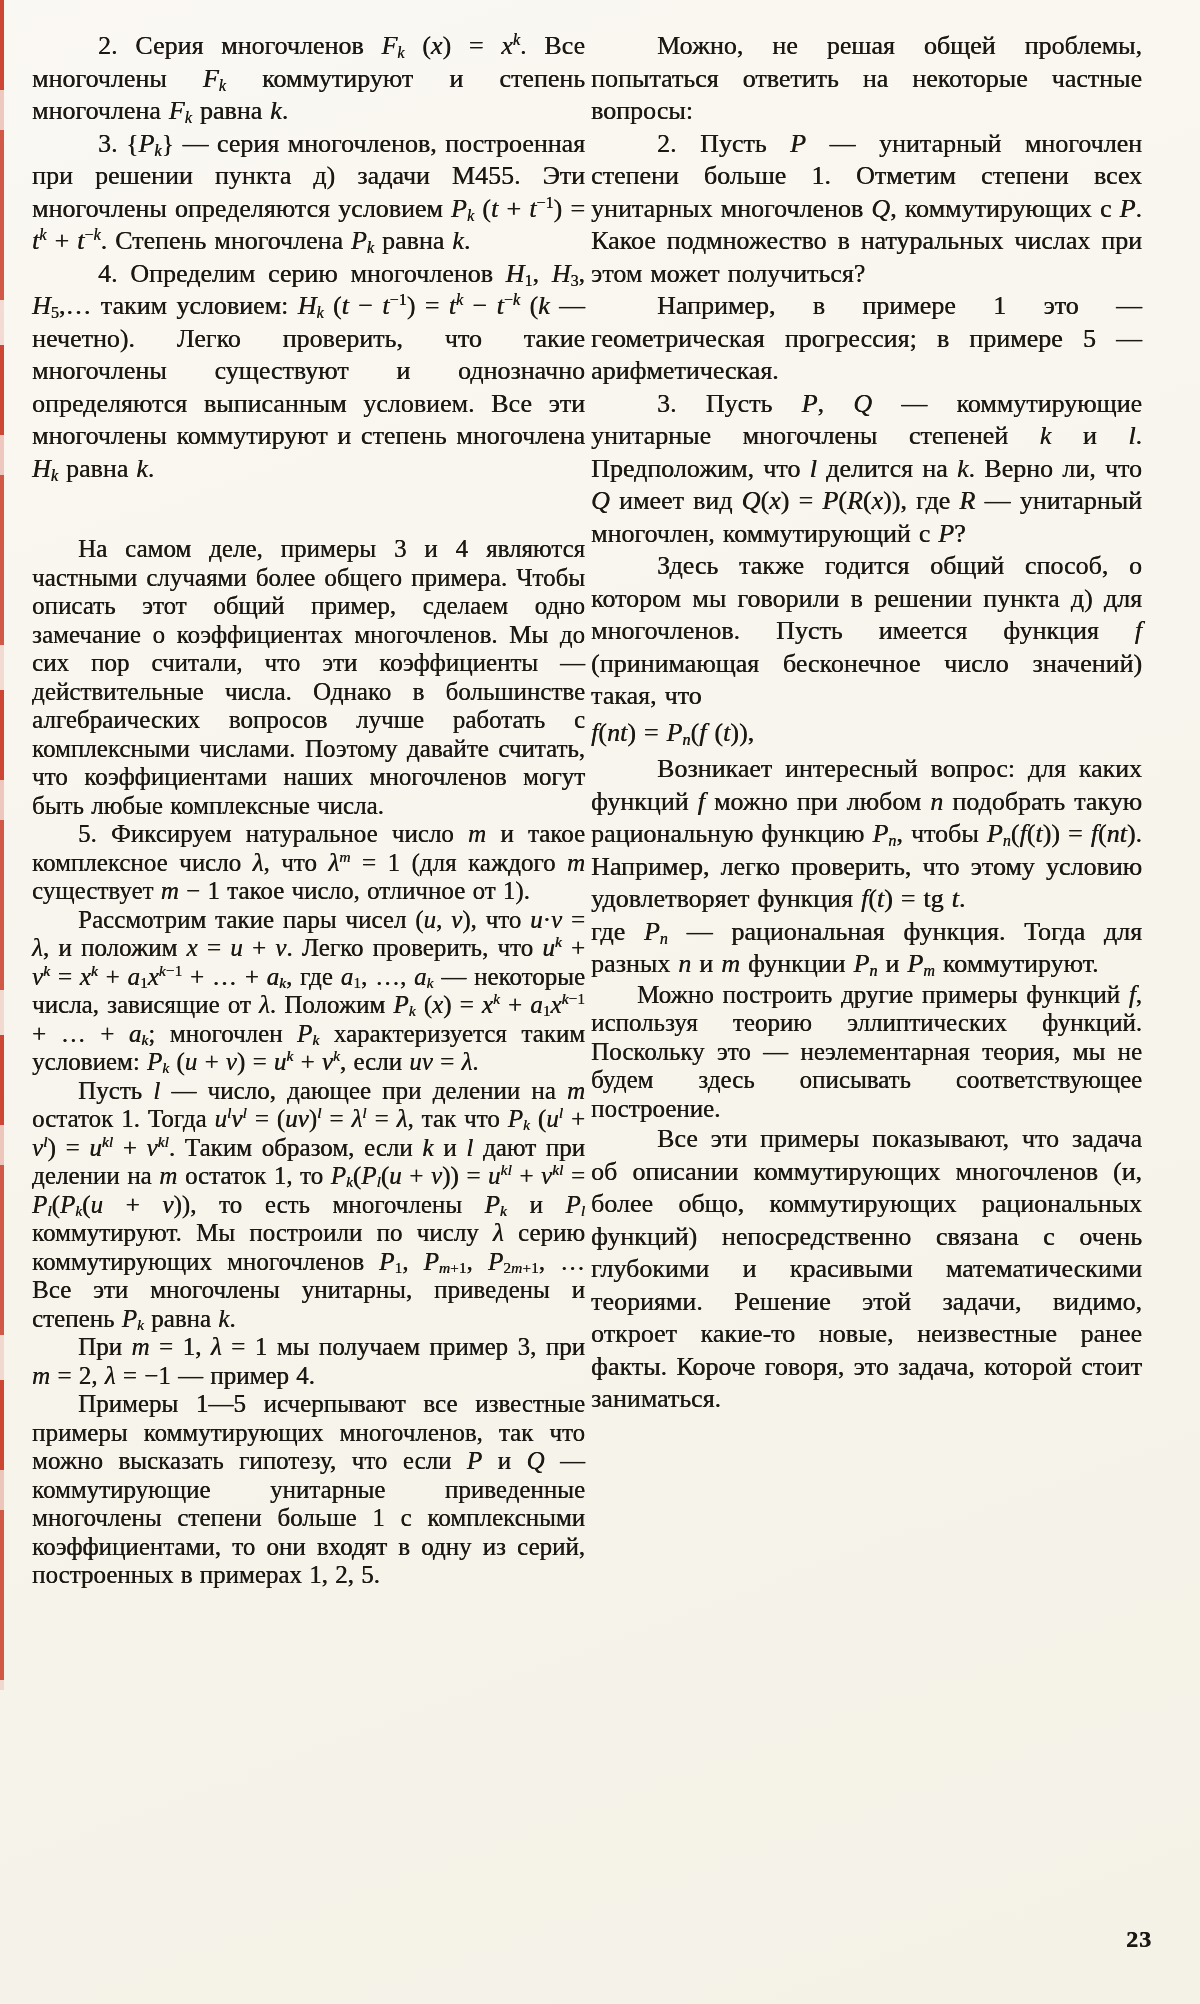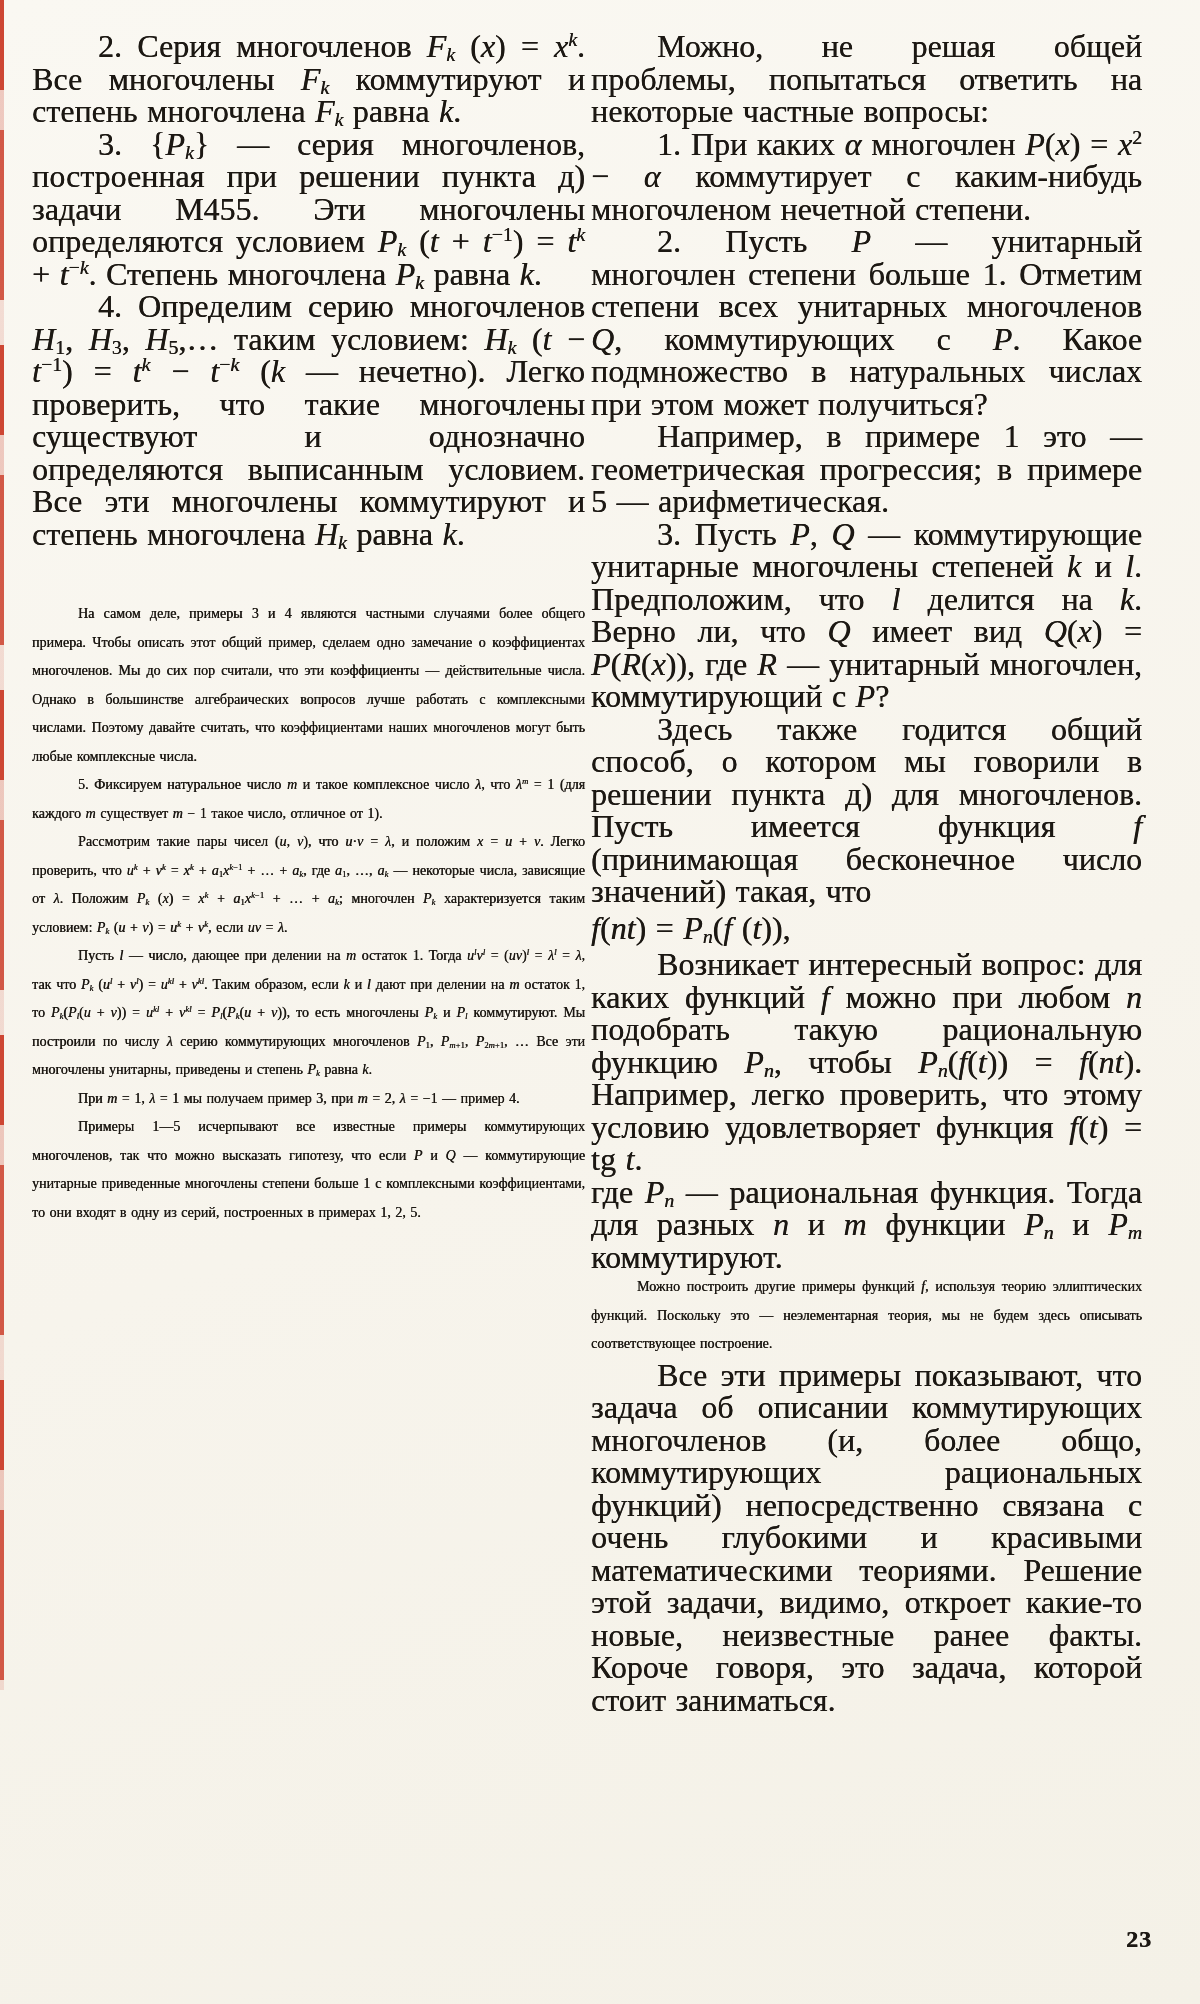--- a/index.html
+++ b/index.html
@@ -14,22 +14,22 @@
   .edge-mark {
     position:absolute; left:0; top:0; width:4px; height:1690px;
     background:repeating-linear-gradient(180deg,
       rgba(203,61,41,.95) 0 90px, rgba(203,61,41,.25) 90px 130px,
       rgba(203,61,41,.85) 130px 300px, rgba(203,61,41,.15) 300px 345px);
   }
   .col { position:absolute; top:30px; text-align:justify; text-shadow:0.35px 0 0 currentColor; }
   .col-left  { left:32px;  width:553px; }
   .col-right { left:591px; width:551px; }
   p { margin:0; }
-  .lg { font-size:32px; line-height:32.5px; text-indent:66px; word-spacing:1.5px; }
-  .sm { font-size:14px; line-height:28.5px; text-indent:46px; word-spacing:1px; }
+  .lg { font-size:26px; line-height:32.5px; text-indent:66px; word-spacing:1.5px; }
+  .sm { font-size:25px; line-height:28.5px; text-indent:46px; word-spacing:1px; }
   .gap-top { margin-top:50px; }
   .no-indent { text-indent:0; }
   .formula { text-align:left; text-indent:0; margin:4px 0; }
   sub,sup { font-size:62%; line-height:0; }
   sup { vertical-align:0.55em; }
   sub { vertical-align:-0.22em; }
   .page-number {
     position:absolute; left:1090px; top:1926px; width:62px;
     text-align:right; font-size:24px; font-weight:700; letter-spacing:1px;
     text-shadow:0.4px 0 0 currentColor;
@@ -49,21 +49,20 @@
     <p class="sm gap-top">На самом деле, примеры 3 и 4 являются частными случаями более общего примера. Чтобы описать этот общий пример, сделаем одно замечание о коэффициентах многочленов. Мы до сих пор считали, что эти коэффициенты — действительные числа. Однако в большинстве алгебраических вопросов лучше работать с комплексными числами. Поэтому давайте считать, что коэффициентами наших многочленов могут быть любые комплексные числа.</p>
     <p class="sm">5. Фиксируем натуральное число <i>m</i> и такое комплексное число <i>λ</i>, что <i>λ</i><sup><i>m</i></sup> = 1 (для каждого <i>m</i> существует <i>m</i> − 1 такое число, отличное от 1).</p>
     <p class="sm">Рассмотрим такие пары чисел (<i>u</i>, <i>v</i>), что <i>u</i>·<i>v</i> = <i>λ</i>, и положим <i>x</i> = <i>u</i> + <i>v</i>. Легко проверить, что <i>u<sup>k</sup></i> + <i>v<sup>k</sup></i> = <i>x<sup>k</sup></i> + <i>a</i><sub>1</sub><i>x</i><sup><i>k</i>−1</sup> + … + <i>a<sub>k</sub></i>, где <i>a</i><sub>1</sub>, …, <i>a<sub>k</sub></i> — некоторые числа, зависящие от <i>λ</i>. Положим <i>P<sub>k</sub></i> (<i>x</i>) = <i>x<sup>k</sup></i> + <i>a</i><sub>1</sub><i>x</i><sup><i>k</i>−1</sup> + … + <i>a<sub>k</sub></i>; многочлен <i>P<sub>k</sub></i> характеризуется таким условием: <i>P<sub>k</sub></i> (<i>u</i> + <i>v</i>) = <i>u<sup>k</sup></i> + <i>v<sup>k</sup></i>, если <i>uv</i> = <i>λ</i>.</p>
     <p class="sm">Пусть <i>l</i> — число, дающее при делении на <i>m</i> остаток 1. Тогда <i>u<sup>l</sup></i><i>v<sup>l</sup></i> = (<i>uv</i>)<sup><i>l</i></sup> = <i>λ</i><sup><i>l</i></sup> = <i>λ</i>, так что <i>P<sub>k</sub></i> (<i>u<sup>l</sup></i> + <i>v<sup>l</sup></i>) = <i>u<sup>kl</sup></i> + <i>v<sup>kl</sup></i>. Таким образом, если <i>k</i> и <i>l</i> дают при делении на <i>m</i> остаток 1, то <i>P<sub>k</sub></i>(<i>P<sub>l</sub></i>(<i>u</i> + <i>v</i>)) = <i>u<sup>kl</sup></i> + <i>v<sup>kl</sup></i> = <i>P<sub>l</sub></i>(<i>P<sub>k</sub></i>(<i>u</i> + <i>v</i>)), то есть многочлены <i>P<sub>k</sub></i> и <i>P<sub>l</sub></i> коммутируют. Мы построили по числу <i>λ</i> серию коммутирующих многочленов <i>P</i><sub>1</sub>, <i>P</i><sub><i>m</i>+1</sub>, <i>P</i><sub>2<i>m</i>+1</sub>, … Все эти многочлены унитарны, приведены и степень <i>P<sub>k</sub></i> равна <i>k</i>.</p>
     <p class="sm">При <i>m</i> = 1, <i>λ</i> = 1 мы получаем пример 3, при <i>m</i> = 2, <i>λ</i> = −1 — пример 4.</p>
     <p class="sm">Примеры 1—5 исчерпывают все известные примеры коммутирующих многочленов, так что можно высказать гипотезу, что если <i>P</i> и <i>Q</i> — коммутирующие унитарные приведенные многочлены степени больше 1 с комплексными коэффициентами, то они входят в одну из серий, построенных в примерах 1, 2, 5.</p>
   </div>
 
   <div class="col col-right">
     <p class="lg">Можно, не решая общей проблемы, попытаться ответить на некоторые частные вопросы:</p>
-    <p class="lg">1. При каких <i>α</i> многочлен <i>P</i>(<i>x</i>) = <i>x</i><sup>2</sup> − <i>α</i> коммутирует с каким-нибудь многочленом нечетной степени.</p>
     <p class="lg">2. Пусть <i>P</i> — унитарный многочлен степени больше 1. Отметим степени всех унитарных многочленов <i>Q</i>, коммутирующих с <i>P</i>. Какое подмножество в натуральных числах при этом может получиться?</p>
     <p class="lg">Например, в примере 1 это — геометрическая прогрессия; в примере 5 — арифметическая.</p>
     <p class="lg">3. Пусть <i>P</i>, <i>Q</i> — коммутирующие унитарные многочлены степеней <i>k</i> и <i>l</i>. Предположим, что <i>l</i> делится на <i>k</i>. Верно ли, что <i>Q</i> имеет вид <i>Q</i>(<i>x</i>) = <i>P</i>(<i>R</i>(<i>x</i>)), где <i>R</i> — унитарный многочлен, коммутирующий с <i>P</i>?</p>
     <p class="lg">Здесь также годится общий способ, о котором мы говорили в решении пункта д) для многочленов. Пусть имеется функция <i>f</i> (принимающая бесконечное число значений) такая, что</p>
     <p class="lg formula"><i>f</i>(<i>nt</i>) = <i>P<sub>n</sub></i>(<i>f</i> (<i>t</i>)),</p>
     <p class="lg">Возникает интересный вопрос: для каких функций <i>f</i> можно при любом <i>n</i> подобрать такую рациональную функцию <i>P<sub>n</sub></i>, чтобы <i>P<sub>n</sub></i>(<i>f</i>(<i>t</i>)) = <i>f</i>(<i>nt</i>). Например, легко проверить, что этому условию удовлетворяет функция <i>f</i>(<i>t</i>) = tg <i>t</i>.</p>
     <p class="lg no-indent">где <i>P<sub>n</sub></i> — рациональная функция. Тогда для разных <i>n</i> и <i>m</i> функции <i>P<sub>n</sub></i> и <i>P<sub>m</sub></i> коммутируют.</p>
     <p class="sm">Можно построить другие примеры функций <i>f</i>, используя теорию эллиптических функций. Поскольку это — неэлементарная теория, мы не будем здесь описывать соответствующее построение.</p>
     <p class="lg">Все эти примеры показывают, что задача об описании коммутирующих многочленов (и, более общо, коммутирующих рациональных функций) непосредственно связана с очень глубокими и красивыми математическими теориями. Решение этой задачи, видимо, откроет какие-то новые, неизвестные ранее факты. Короче говоря, это задача, которой стоит заниматься.</p>
   </div>

